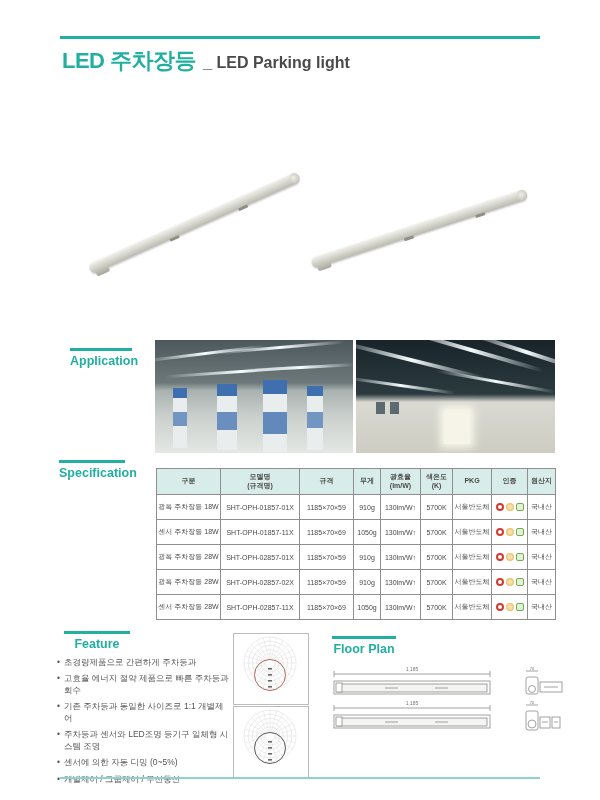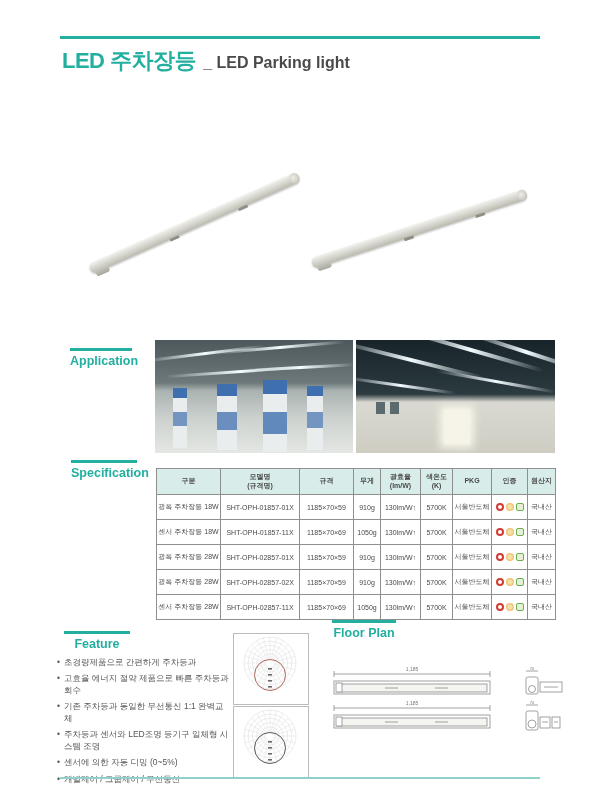--- a/index.html
+++ b/index.html
@@ -110,21 +110,21 @@
     <div class="streak" style="left:-20px;top:18px;width:150px;height:4px;transform:rotate(14deg);"></div>
     <div class="streak" style="left:40px;top:8px;width:150px;height:4px;transform:rotate(16deg);"></div>
     <div class="streak" style="left:110px;top:10px;width:120px;height:4px;transform:rotate(18deg);"></div>
     <div class="streak" style="left:-10px;top:44px;width:110px;height:3px;transform:rotate(8deg);"></div>
     <div class="streak" style="left:80px;top:40px;width:120px;height:3px;transform:rotate(10deg);"></div>
     <div style="position:absolute;left:88px;top:70px;width:26px;height:34px;background:#f6f4e8;box-shadow:0 0 8px 4px rgba(255,255,240,.8);"></div>
     <div style="position:absolute;left:20px;top:62px;width:9px;height:12px;background:#5a6a6e;"></div>
     <div style="position:absolute;left:34px;top:62px;width:9px;height:12px;background:#5a6a6e;"></div>
   </div>
 
-  <div class="sec-head" style="left:71px;top:460px;width:66px;">Specification</div>
+  <div class="sec-head" style="left:59px;top:460px;width:66px;">Specification</div>
 
   <table class="spec">
     <colgroup>
       <col style="width:64px">
         <col style="width:79px">
         <col style="width:54px">
         <col style="width:27px">
       <col style="width:40px">
         <col style="width:32px">
         <col style="width:39px">
@@ -259,21 +259,21 @@
       <div class="fi">
         <span class="dot">•</span>
         <span>초경량제품으로 간편하게 주차등과</span>
       </div>
       <div class="fi">
         <span class="dot">•</span>
         <span>고효율 에너지 절약 제품으로 빠른 주차등과 회수</span>
       </div>
       <div class="fi">
         <span class="dot">•</span>
-        <span>기존 주차등과 동일한 무선통신 1:1 완벽교체</span>
+        <span>기존 주차등과 동일한 사이즈로 1:1 개별제어</span>
       </div>
       <div class="fi">
         <span class="dot">•</span>
         <span>주차등과 센서와 LED조명 등기구 일체형 시스템 조명</span>
       </div>
       <div class="fi">
         <span class="dot">•</span>
         <span>센서에 의한 자동 디밍 (0~5%)</span>
       </div>
       <div class="fi">
@@ -354,21 +354,21 @@
         <line x1="40.33012701892219" y1="26.499999999999996" x2="58.516660498395396" y2="15.99999999999999" stroke="#dedede" stroke-width="0.5"></line>
         <line x1="40.829629131445344" y1="27.705904774487397" x2="61.11407148351577" y2="22.270704827334463" stroke="#dedede" stroke-width="0.5"></line>
         <circle cx="36" cy="41" r="15.5" fill="none" stroke="#5a5a5a" stroke-width="1"></circle>
         <rect x="34" y="34" width="4" height="1.6" fill="#6a6a6a"></rect>
         <rect x="34" y="40" width="4" height="1.6" fill="#6a6a6a"></rect>
         <rect x="34" y="46" width="4" height="1.6" fill="#6a6a6a"></rect>
         <rect x="34" y="52" width="4" height="1.6" fill="#6a6a6a"></rect>
       </svg>
   </div>
 
-  <div class="sec-head" style="left:332px;top:620px;width:64px;">Floor Plan</div>
+  <div class="sec-head" style="left:332px;top:636px;width:64px;">Floor Plan</div>
 
   <div class="fp-wrap">
     <svg width="235" height="80" viewBox="0 0 235 80">
       <g stroke="#8a8a8a" stroke-width="0.8" fill="none">
         <line x1="4" y1="10" x2="160" y2="10"></line>
           <line x1="4" y1="7" x2="4" y2="13"></line>
           <line x1="160" y1="7" x2="160" y2="13"></line>
         <rect x="4" y="17" width="156" height="13"></rect>
         <rect x="7" y="20" width="150" height="8" fill="#f4f4f1"></rect>
         <rect x="6" y="19" width="6" height="9" fill="#fff"></rect>

